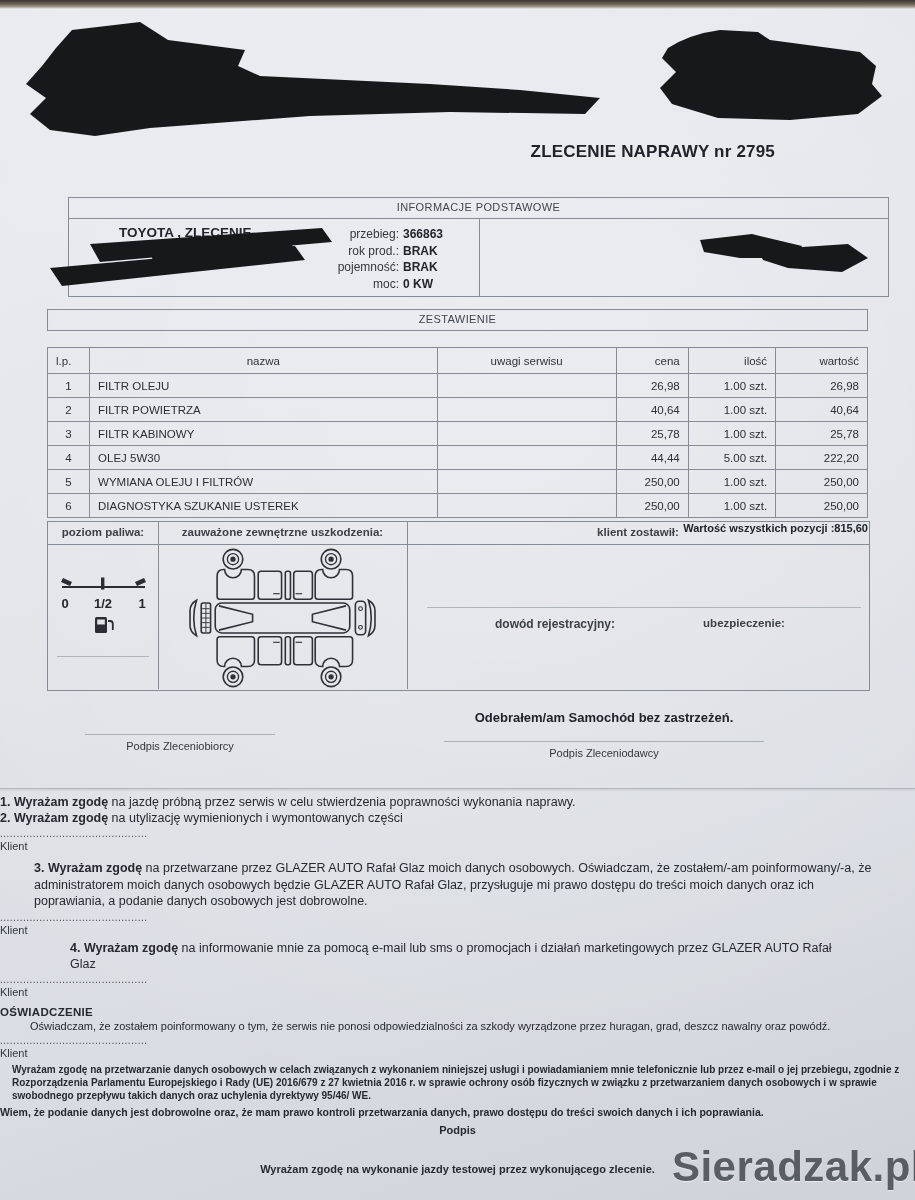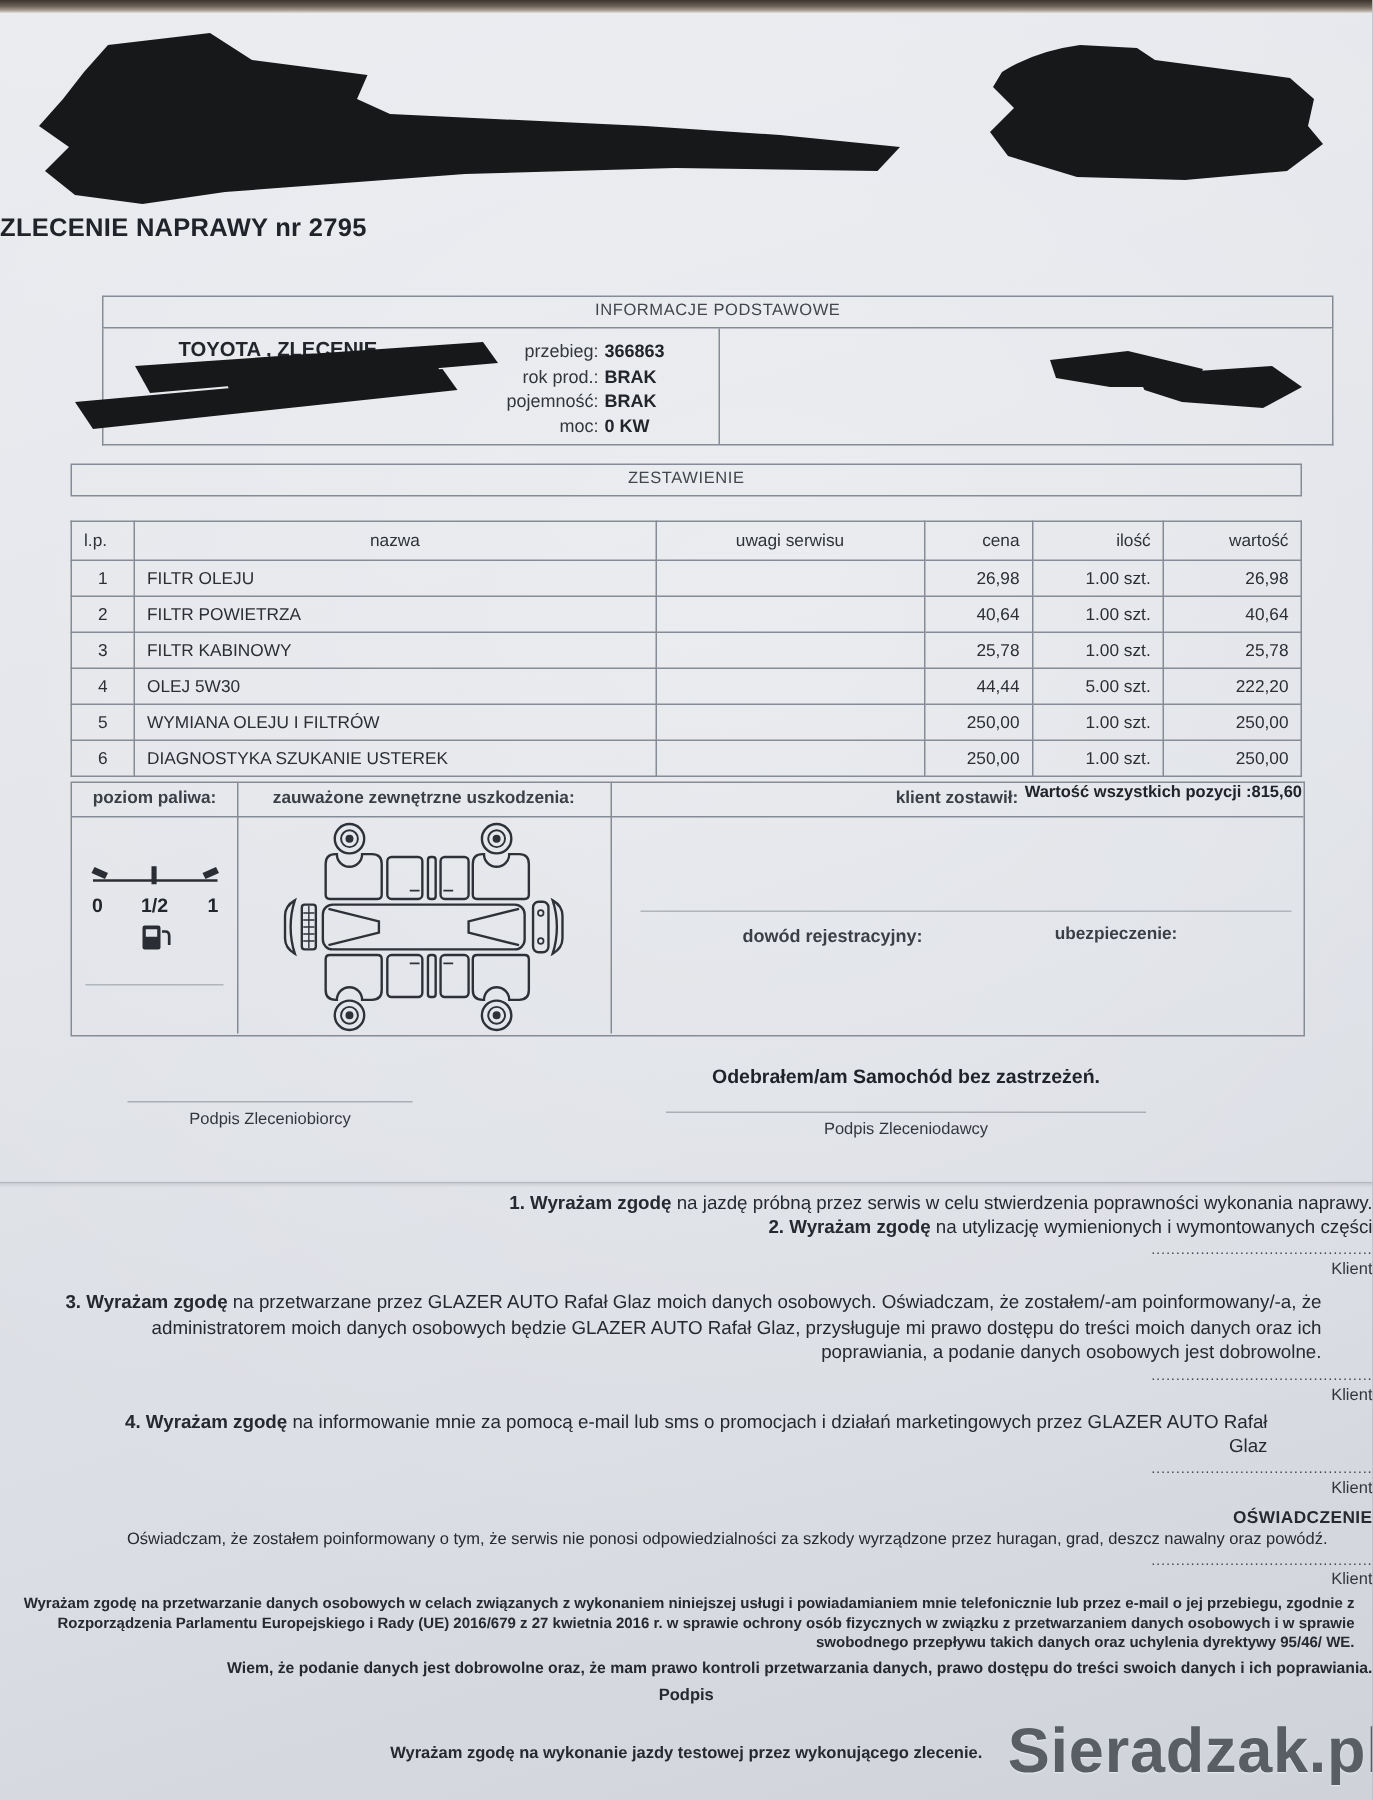--- a/index.html
+++ b/index.html
@@ -8,21 +8,21 @@
     font-family:"Liberation Sans","DejaVu Sans",sans-serif;
     color:#2b2e34;
     background:
       radial-gradient(130% 95% at 55% 35%, rgba(255,255,255,0.28), rgba(0,0,0,0) 62%),
       linear-gradient(163deg,#e9ebef 0%,#e2e4e9 40%,#dadde3 72%,#cfd3d9 100%);
   }
   .top-strip{position:absolute;top:0;left:0;width:915px;height:9px;
     background:linear-gradient(#3c352d 0%,#6b6257 45%,#a49a8d 75%,rgba(164,154,141,0) 100%);}
   .redactions{position:absolute;top:0;left:0;z-index:6;pointer-events:none;}
 
-  .title{position:absolute;top:142px;left:0;width:775px;text-align:left;
+  .title{position:absolute;top:142px;left:0;width:775px;text-align:right;
     font-size:17px;font-weight:bold;color:#20232a;letter-spacing:.2px;}
 
   .box{position:absolute;left:47px;width:821px;}
   .box-bar{height:17px;border:1px solid #868c96;text-align:center;
     font-size:11px;color:#41454c;padding-top:3px;letter-spacing:.4px;}
 
   
   .info{top:197px;padding-left:21px;}
   .info-body{position:relative;height:77px;border:1px solid #868c96;border-top:none;margin-top:0;}
   .info-divider{position:absolute;left:410px;top:0;bottom:0;border-left:1px solid #868c96;}
@@ -75,21 +75,21 @@
   .sig-line{border-top:1px solid #aaafb6;}
   .sig-label{font-size:11px;color:#33373d;margin-top:5px;}
   .sig-right{position:absolute;left:397px;top:4px;width:320px;text-align:center;}
   .received{font-size:13px;font-weight:bold;color:#20232a;}
   .sig-right .sig-line{margin-top:16px;}
 
   .fold-line{position:absolute;top:788px;left:0;width:915px;border-top:1px solid #b3b8bf;
     box-shadow:0 1px 2px rgba(120,125,132,.35);}
 
   
-  .consents{position:absolute;top:794px;left:0;width:915px;text-align:right;color:#26292f;}
+  .consents{position:absolute;top:794px;left:0;width:915px;text-align:left;color:#26292f;}
   .p12{font-size:12.5px;line-height:16px;}
   .p3{font-size:12.5px;line-height:16.5px;padding:0 34px;margin-top:8px;}
   .p4{font-size:12.5px;line-height:16px;padding:0 70px;margin-top:4px;}
   .b{font-weight:bold;}
   .dots{font-size:10px;letter-spacing:.5px;color:#44474d;margin-top:2px;line-height:11px;}
   .klient{font-size:11px;color:#33373d;line-height:12px;margin-top:1px;}
   .osw-title{font-size:11.5px;font-weight:bold;margin-top:8px;line-height:13px;letter-spacing:.3px;}
   .osw-text{font-size:11px;line-height:13px;margin-top:1px;padding:0 30px;}
   .rodo{font-size:10px;font-weight:bold;line-height:13px;margin-top:4px;padding:0 12px;}
   .wiem{font-size:10.5px;font-weight:bold;line-height:13px;margin-top:4px;}

